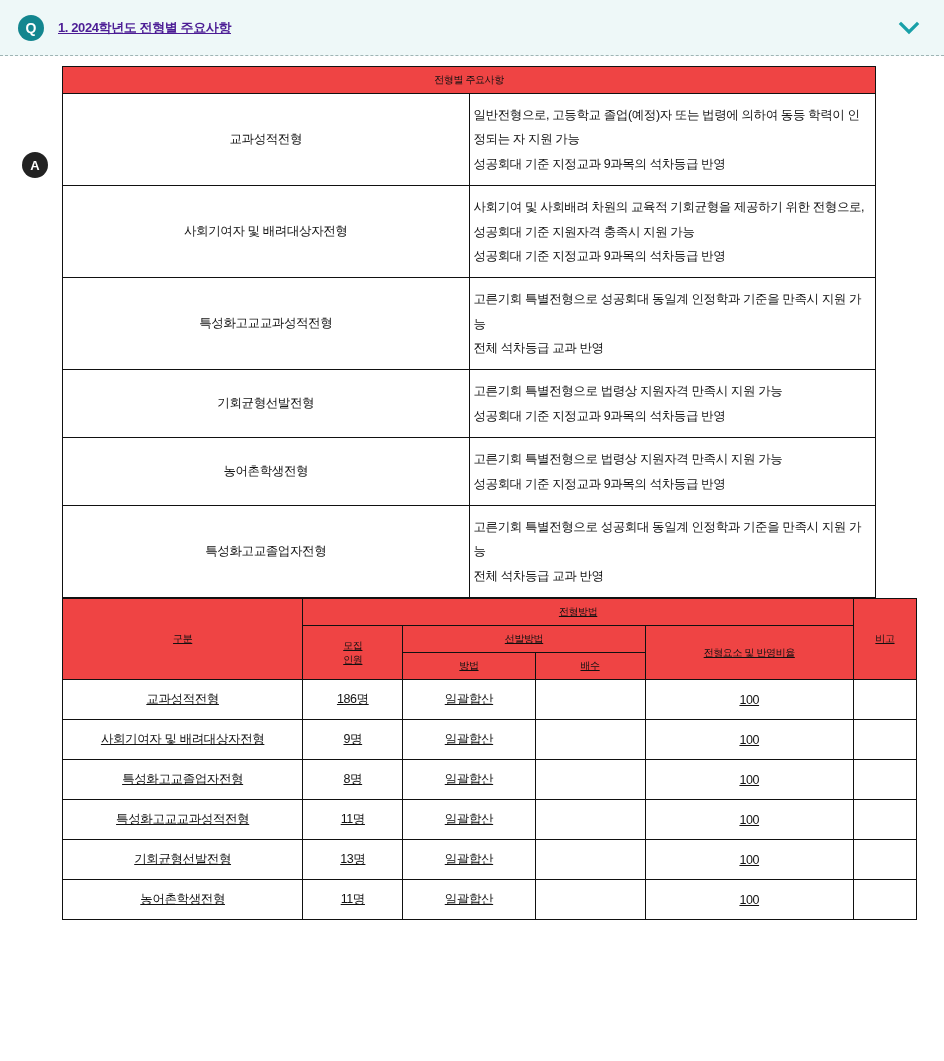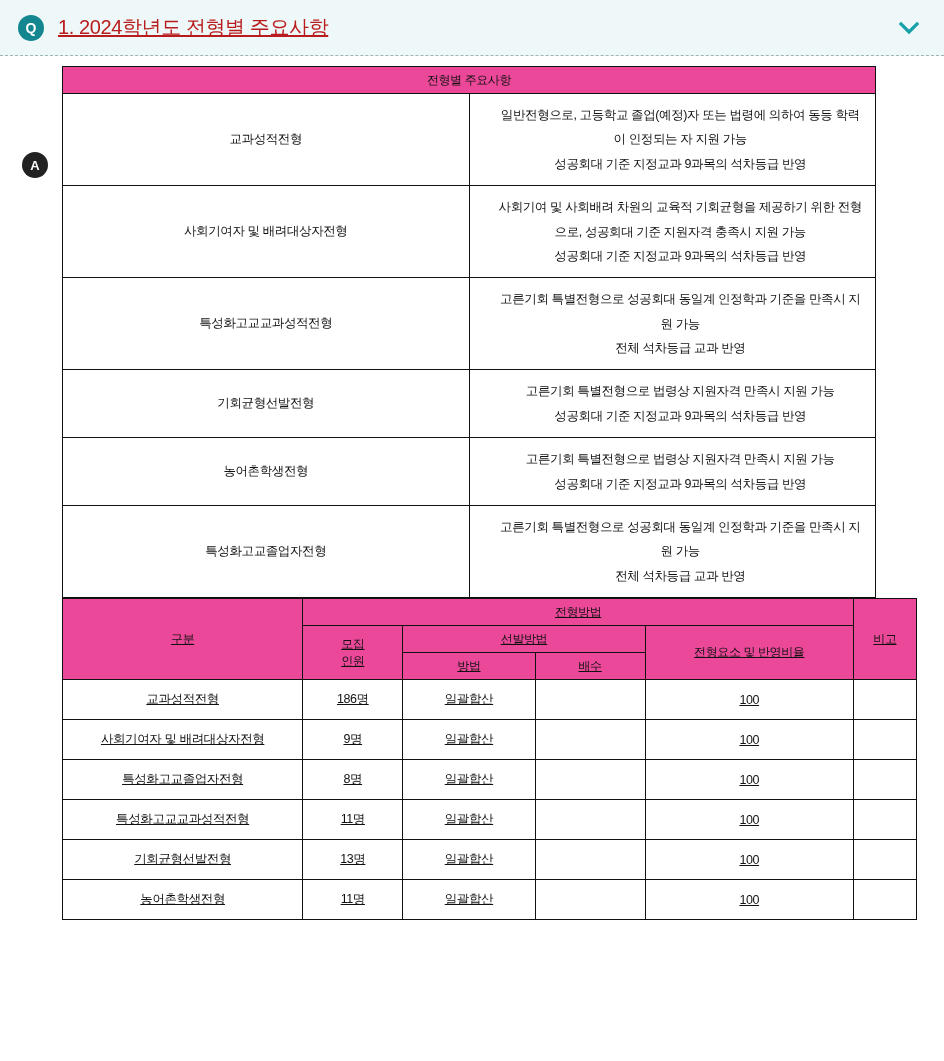--- a/index.html
+++ b/index.html
@@ -33,23 +33,23 @@
     color: #ffffff;
     font-size: 14px;
     font-weight: bold;
     display: flex;
     align-items: center;
     justify-content: center;
     flex: 0 0 auto;
     margin-right: 14px;
   }
   .q-title {
-    font-size: 20px;
-    font-weight: normal;
-    color: #b91c1c;
+    font-size: 13px;
+    font-weight: bold;
+    color: #4c1d95;
     text-decoration: underline;
     letter-spacing: -0.4px;
     flex: 1 1 auto;
     white-space: nowrap;
   }
   .chevron {
     flex: 0 0 auto;
     width: 26px;
     height: 26px;
     display: flex;
@@ -99,40 +99,40 @@
     font-size: 12.5px;
     letter-spacing: -0.4px;
   }
   table th, table td {
     border: 1px solid #111111;
     padding: 0;
     font-weight: normal;
     color: #111111;
   }
   .hdr-cell {
-    background: #ec4899;
+    background: #ef4444;
     text-align: center;
     vertical-align: middle;
-    font-size: 12px;
+    font-size: 10px;
     height: 26px;
   }
 
   
   .tbl-features { width: 814px; }
   .tbl-features .name-col {
     width: 252px;
     text-align: center;
     vertical-align: middle;
     padding: 6px 4px;
     line-height: 1.75;
   }
   .tbl-features .desc-col {
-    text-align: center;
+    text-align: left;
     vertical-align: top;
-    padding: 9px 10px 9px 26px;
+    padding: 9px 10px 9px 4px;
     line-height: 1.95;
   }
   .tbl-features .desc-col .line { display: block; }
 
   
   .tbl-elements { width: 855px; }
   .tbl-elements td, .tbl-elements th { height: 26px; text-decoration: underline; }
   .tbl-elements .c-gubun   { width: 240px; }
   .tbl-elements .c-moejip  { width: 100px; }
   .tbl-elements .c-bangbeop{ width: 132px; }

